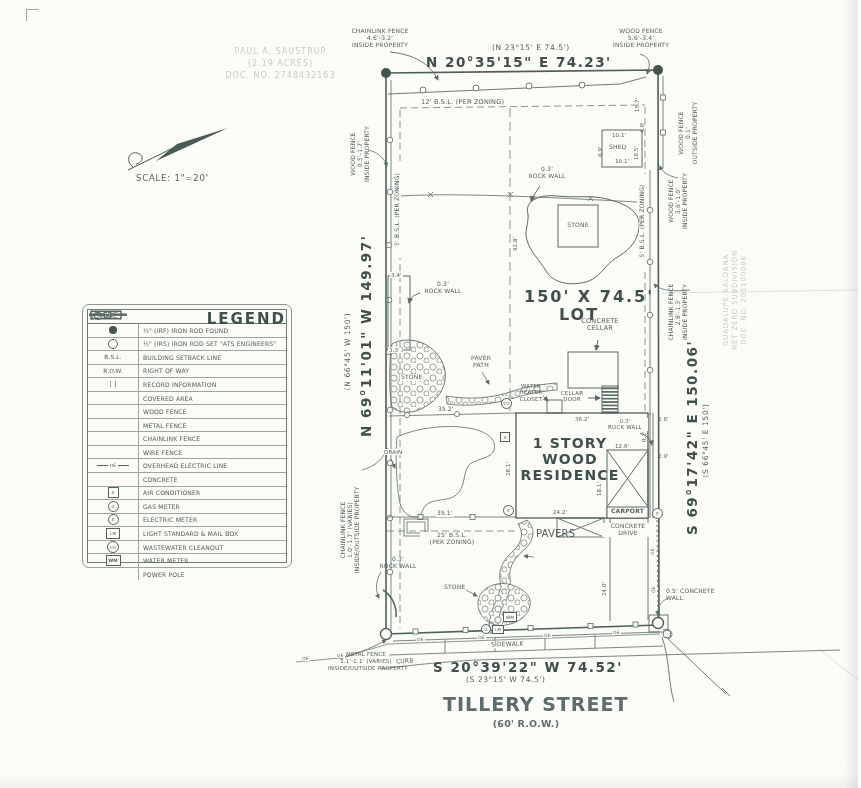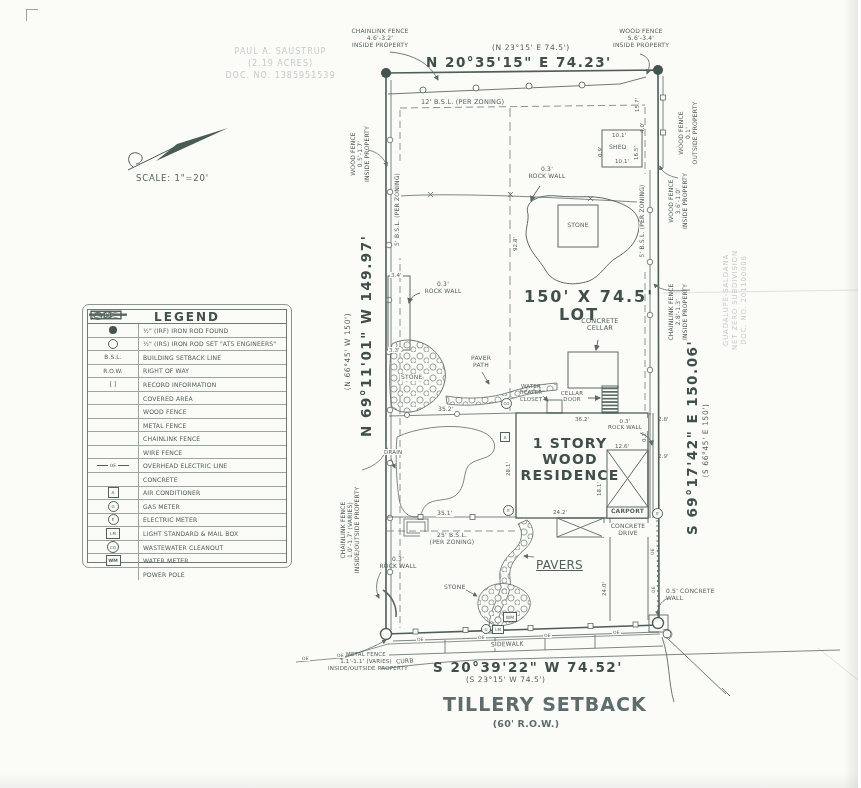--- a/index.html
+++ b/index.html
@@ -27,22 +27,22 @@
   .dim{font-size:5.5px;letter-spacing:.1px;}
   .sym{position:absolute;display:flex;align-items:center;justify-content:center;
        font-size:4px;color:var(--ink);background:var(--paper);}
   .ci{border:.9px solid var(--ink);border-radius:50%;}
   .sq{border:.9px solid var(--ink);}
   
   #legend-outer{position:absolute;left:82px;top:304px;width:208px;height:262px;
     border:1px solid #8a968f;border-radius:7px;}
   #legend{position:absolute;left:87px;top:309px;width:198px;height:252px;
     border:1.2px solid #6e7b75;background:var(--paper);}
-  #legend .title{height:13px;border-bottom:1.2px solid #6e7b75;text-align:center;
-    font-size:12px;font-weight:600;letter-spacing:2px;color:var(--bold);}
+  #legend .title{height:13px;border-bottom:1.2px solid #6e7b75;text-align:right;
+    font-size:15px;font-weight:600;letter-spacing:2px;color:var(--bold);}
   #legend .lrow{display:flex;align-items:center;height:12.55px;border-bottom:.7px solid #9aa6a0;
     font-size:6.1px;letter-spacing:.15px;}
   #legend .lrow:last-child{border-bottom:none;}
   #legend .kcell{width:50px;display:flex;align-items:center;justify-content:center;
     align-self:stretch;border-right:.9px solid #9aa6a0;flex:none;}
   #legend .lcell{flex:1;padding-left:4px;white-space:nowrap;overflow:hidden;}
   #legend .ktext{font-size:5.8px;}
   #legend .kci{width:9px;height:9px;border:1px solid var(--ink);border-radius:50%;
     display:flex;align-items:center;justify-content:center;font-size:4px;background:var(--paper);}
   #legend .ksq{width:9px;height:9px;border:1px solid var(--ink);
@@ -263,21 +263,21 @@
   <g>
     <path d="M133,167 C125,161 129,151 137,153 C145,155 143,163 136,164" stroke="#4a5a54" stroke-width="1" fill="none"></path>
     <path d="M128,170 L175,147" stroke="#4a5a54" stroke-width="1" fill="none"></path>
     <polygon points="228,128 156,161 177,144" fill="#4a5a54"></polygon>
   </g>
 </svg>
 
 <div class="t blk faint" style="left:213px;top:46px;width:135px;font-size:8px;line-height:12px;letter-spacing:1px;">
   <div>PAUL A. SAUSTRUP</div>
   <div>(2.19 ACRES)</div>
-  <div>DOC. NO. 1385951539</div>
+  <div>DOC. NO. 2748432163</div>
 </div>
 
 <div class="t blk" style="left:347px;top:28px;width:66px;">
   <div>CHAINLINK FENCE</div>
   <div>4.6'-3.2'</div>
   <div>INSIDE PROPERTY</div>
 </div>
 
 <div class="t blk" style="left:606px;top:28px;width:70px;">
   <div>WOOD FENCE</div>
@@ -401,21 +401,21 @@
 <div class="t bg dim" style="left:436px;top:510px;font-size:6px;">35.1'</div>
 <div class="t blk bg" style="left:420px;top:532px;width:62px;">
   <div>25' B.S.L.</div>
   <div>(PER ZONING)</div>
 </div>
 <div class="t blk" style="left:373px;top:556px;width:50px;">
   <div>0.3'</div>
   <div>ROCK WALL</div>
 </div>
 <div class="t" style="left:444px;top:584px;font-size:6px;">STONE</div>
-<div class="t" style="left:536px;top:559px;font-size:12px;text-decoration:underline;">PAVERS</div>
+<div class="t" style="left:536px;top:528px;font-size:10px;">PAVERS</div>
 <div class="t blk" style="left:666px;top:588px;width:58px;text-align:left;">
   <div>0.5' CONCRETE</div>
   <div>WALL</div>
 </div>
 
 <div class="sym sq" style="left:500px;top:432px;width:8px;height:8px;">A</div>
 <div class="sym ci" style="left:503px;top:505px;width:9px;height:9px;">E</div>
 <div class="sym ci" style="left:652px;top:508px;width:9px;height:9px;">E</div>
 <div class="sym ci" style="left:501px;top:398px;width:9px;height:9px;">CO</div>
 <div class="sym ci" style="left:481px;top:624px;width:8px;height:8px;">G</div>
@@ -433,21 +433,21 @@
 
 <div class="t blk" style="left:328px;top:651px;width:76px;font-size:5.5px;line-height:6.8px;">
   <div>METAL FENCE</div>
   <div>1.1'-1.1' (VARIES)</div>
   <div>INSIDE/OUTSIDE PROPERTY</div>
 </div>
 <div class="t bg" style="left:490px;top:641px;font-size:6px;transform:rotate(-1.5deg);">SIDEWALK</div>
 <div class="t" style="left:396px;top:658px;font-size:6px;transform:rotate(-4deg);">CURB</div>
 <div class="t brg" style="left:433px;top:660px;">S 20°39'22" W  74.52'</div>
 <div class="t rec" style="left:466px;top:676px;">(S 23°15' W  74.5')</div>
-<div class="t street" style="left:443px;top:694px;">TILLERY SETBACK</div>
+<div class="t street" style="left:443px;top:694px;">TILLERY STREET</div>
 <div class="t row2" style="left:443px;top:719px;width:166px;text-align:center;">(60' R.O.W.)</div>
 
 
 <div class="t" style="left:136px;top:174px;font-size:8.5px;letter-spacing:.8px;">SCALE:  1"=20'</div>
 
 <div id="legend-outer"></div>
 <div id="legend">
   <div class="title">LEGEND</div>
 
   <div class="lrow">

